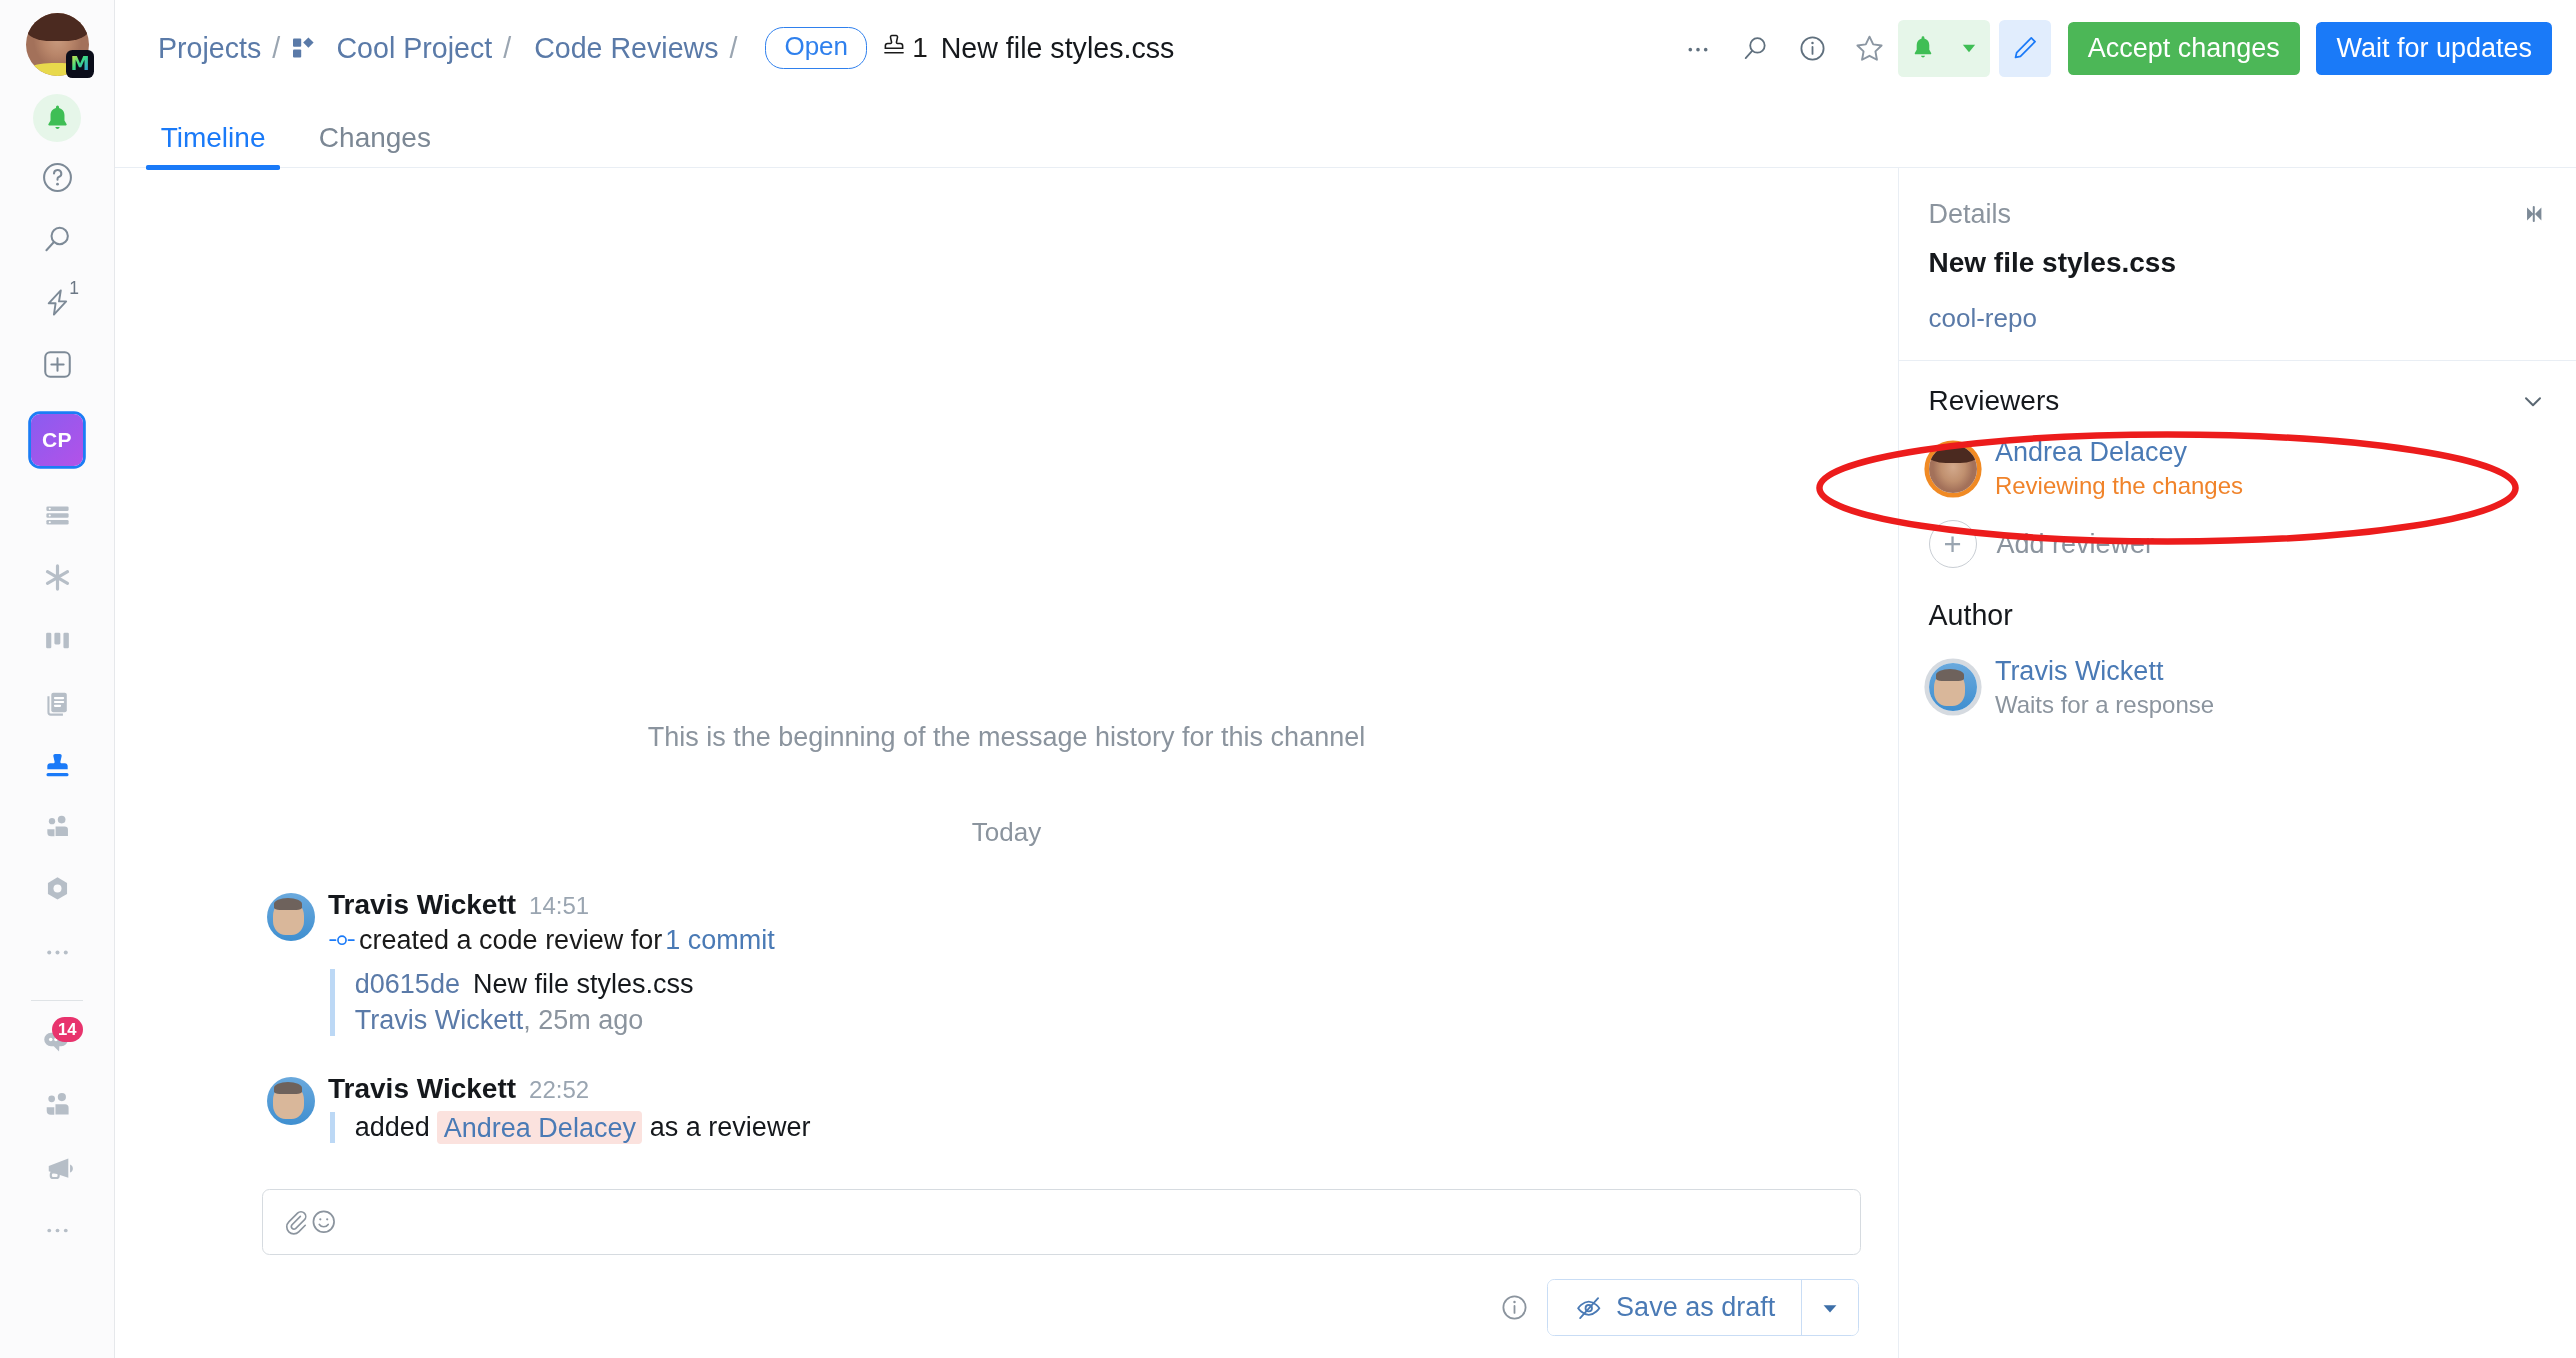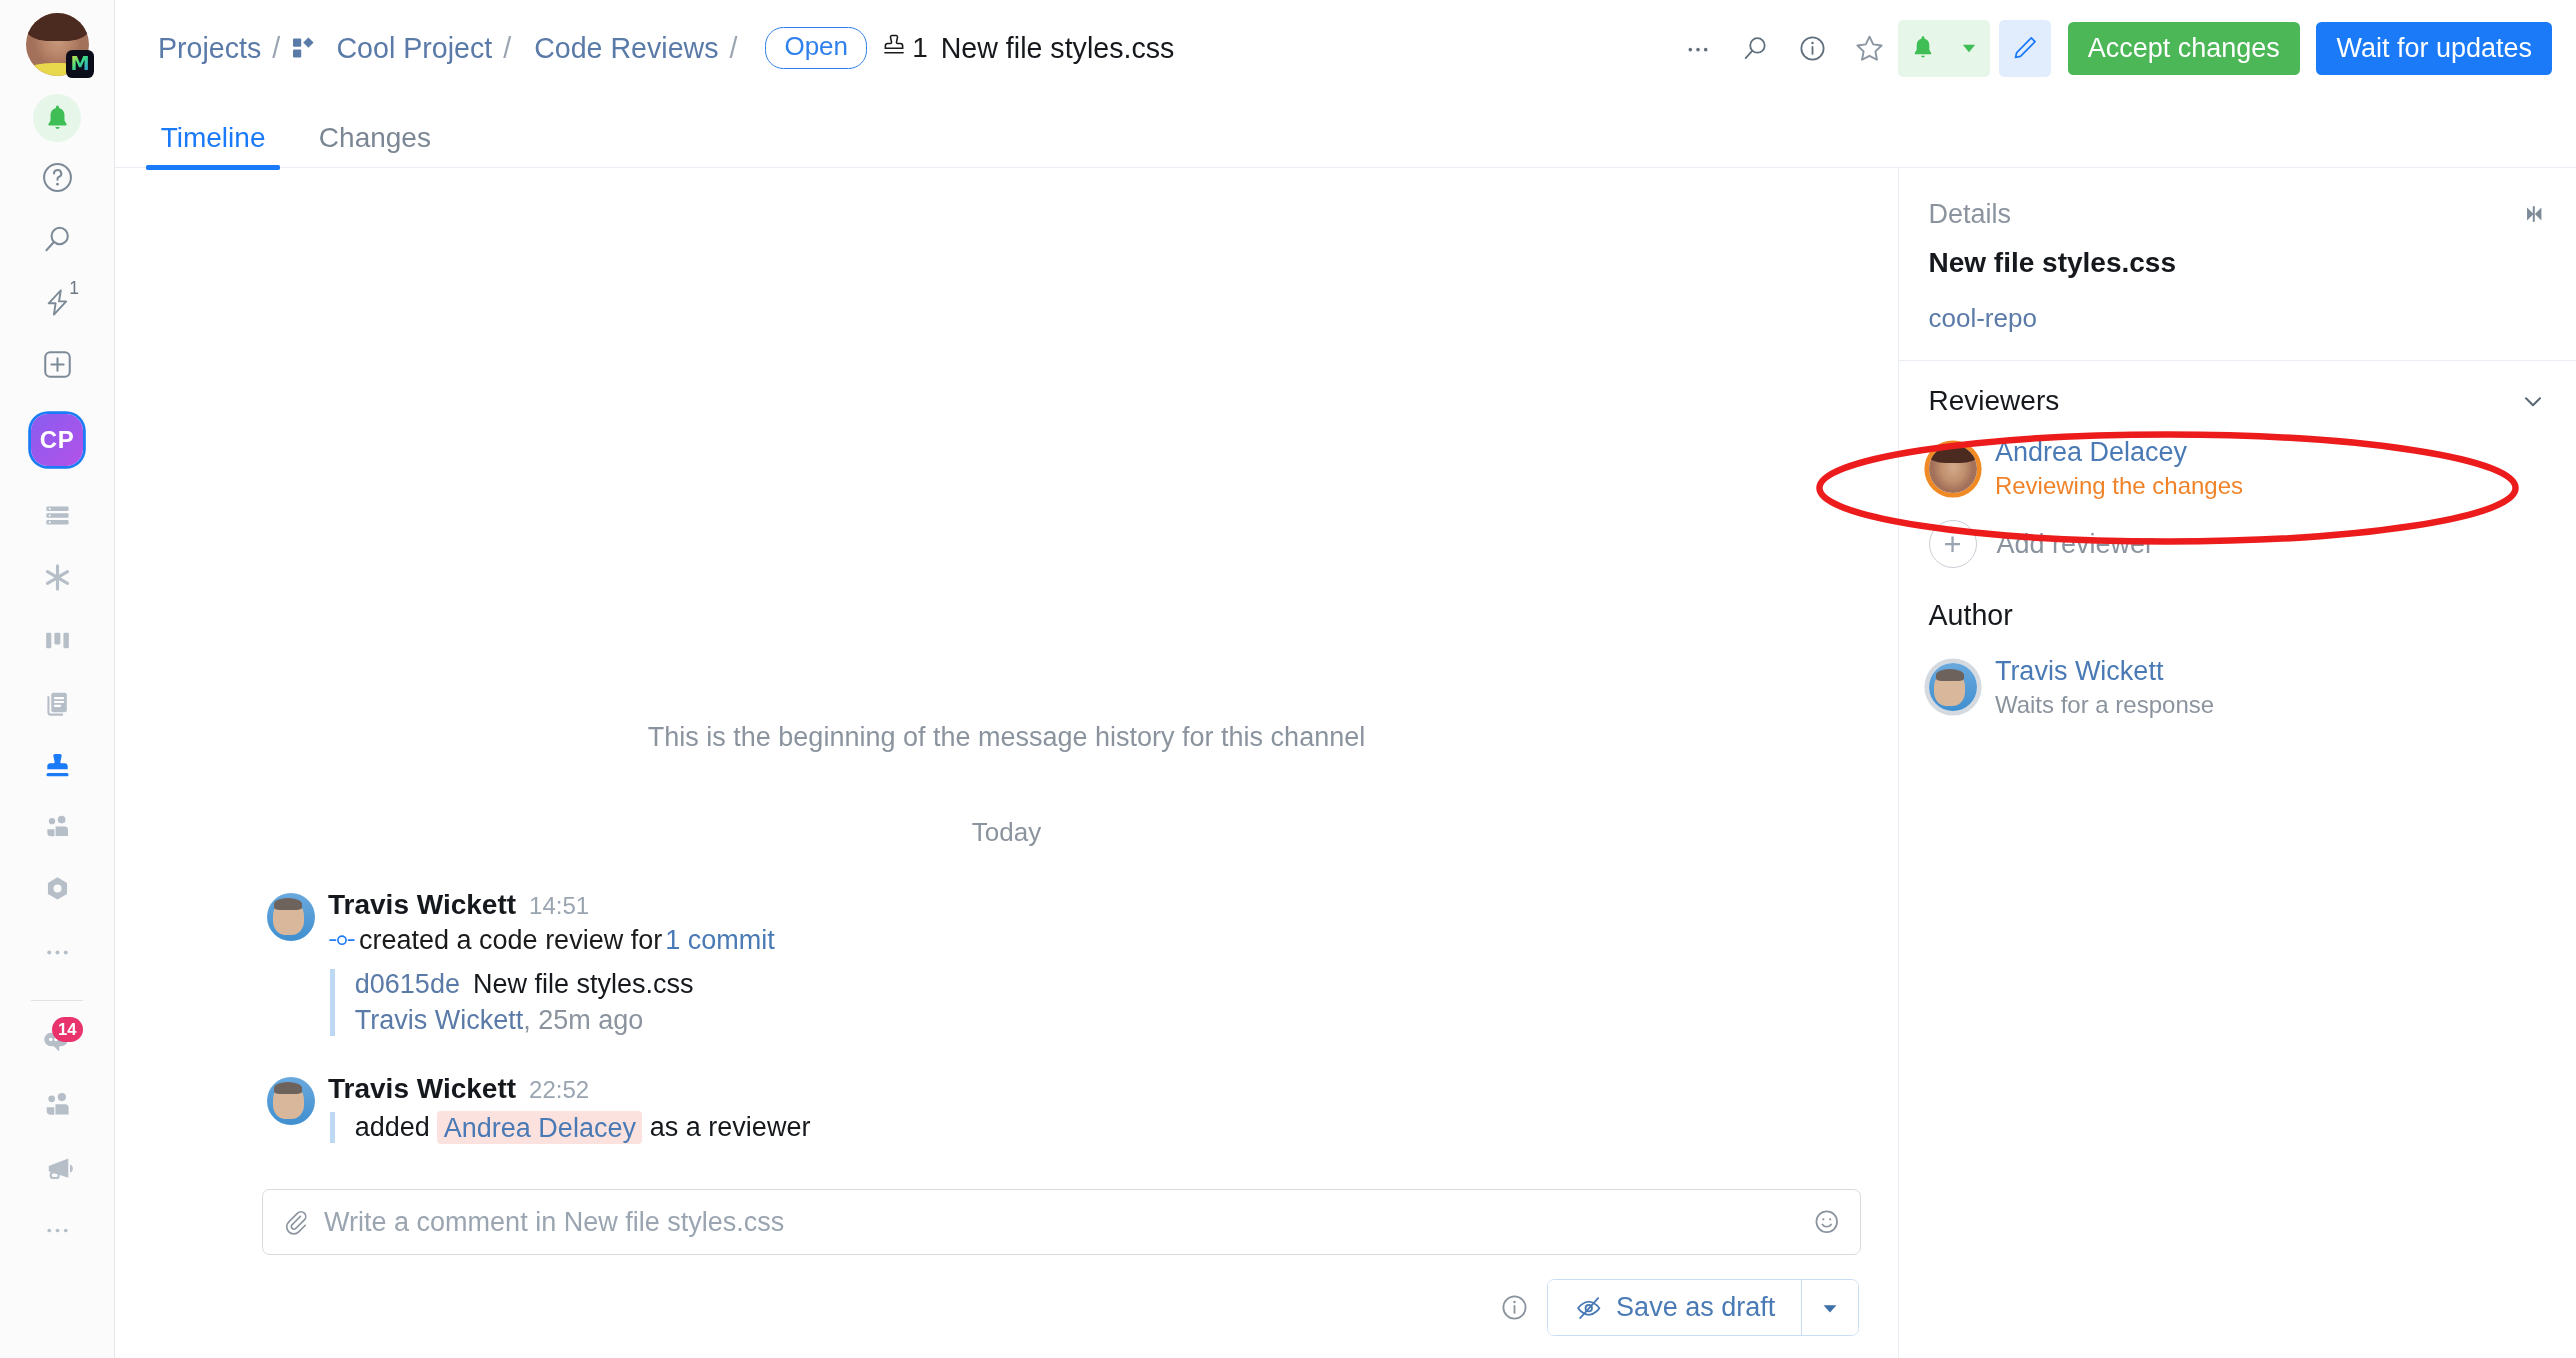--- a/index.html
+++ b/index.html
@@ -62,23 +62,23 @@
     position: absolute; top: 3.7px; right: 5.5px;
     font-size: 17.5px; color: #6b7785; font-family: "Liberation Sans", sans-serif;
   }
   .rail-count-badge {
     position: absolute; top: 0.9px; right: 1.8px;
     min-width: 31px; height: 25px; padding: 0 5.5px;
     background: #e8336d; color: #fff; border-radius: 13px;
     font-size: 16.6px; font-weight: bold; line-height: 25px; text-align: center;
   }
   .cp-badge {
-    width: 52px; height: 52px; border-radius: 17px;
+    width: 52px; height: 52px; border-radius: 9px;
     background: linear-gradient(135deg,#8a5cf0 0%, #b352e8 100%);
-    color: #fff; font-size: 24px; font-weight: bold;
+    color: #fff; font-size: 21px; font-weight: bold;
     display: flex; align-items: center; justify-content: center;
     box-shadow: 0 0 0 2.8px #1b7df5; margin: 14.7px 0 22px;
     cursor: pointer; letter-spacing: 0.5px;
   }
 
   
   .main { flex: 1 1 auto; display: flex; flex-direction: column; min-width: 0; height: 1358px; }
 
   .topbar {
     height: 96px; display: flex; align-items: center;
@@ -530,21 +530,20 @@
           </div>
         </div>
 
         <div class="composer">
           <div class="composer-box">
             <span style="display:flex;">
               <svg width="28" height="28" viewBox="0 0 24 24" fill="none" stroke="#8b949e" stroke-width="1.4" stroke-linecap="round">
                 <path d="M16.6 7.2l-7.3 7.3a2.3 2.3 0 0 0 3.2 3.2l7.5-7.5a4.1 4.1 0 0 0-5.8-5.8l-7.5 7.5a6 6 0 0 0 8.5 8.5l5.6-5.6"></path>
               </svg>
             </span>
-            <span class="composer-ph">Write a comment in New file styles.css</span>
             <span style="display:flex;">
               <svg width="29.5" height="29.5" viewBox="0 0 24 24" fill="none" stroke="#8b949e" stroke-width="1.4">
                 <circle cx="12" cy="12" r="8.4"></circle>
                 <circle cx="9.2" cy="10" r=".9" fill="#8b949e" stroke="none"></circle>
                 <circle cx="14.8" cy="10" r=".9" fill="#8b949e" stroke="none"></circle>
                 <path d="M8.4 14.2a4.4 4.4 0 0 0 7.2 0" stroke-linecap="round"></path>
               </svg>
             </span>
           </div>
 

